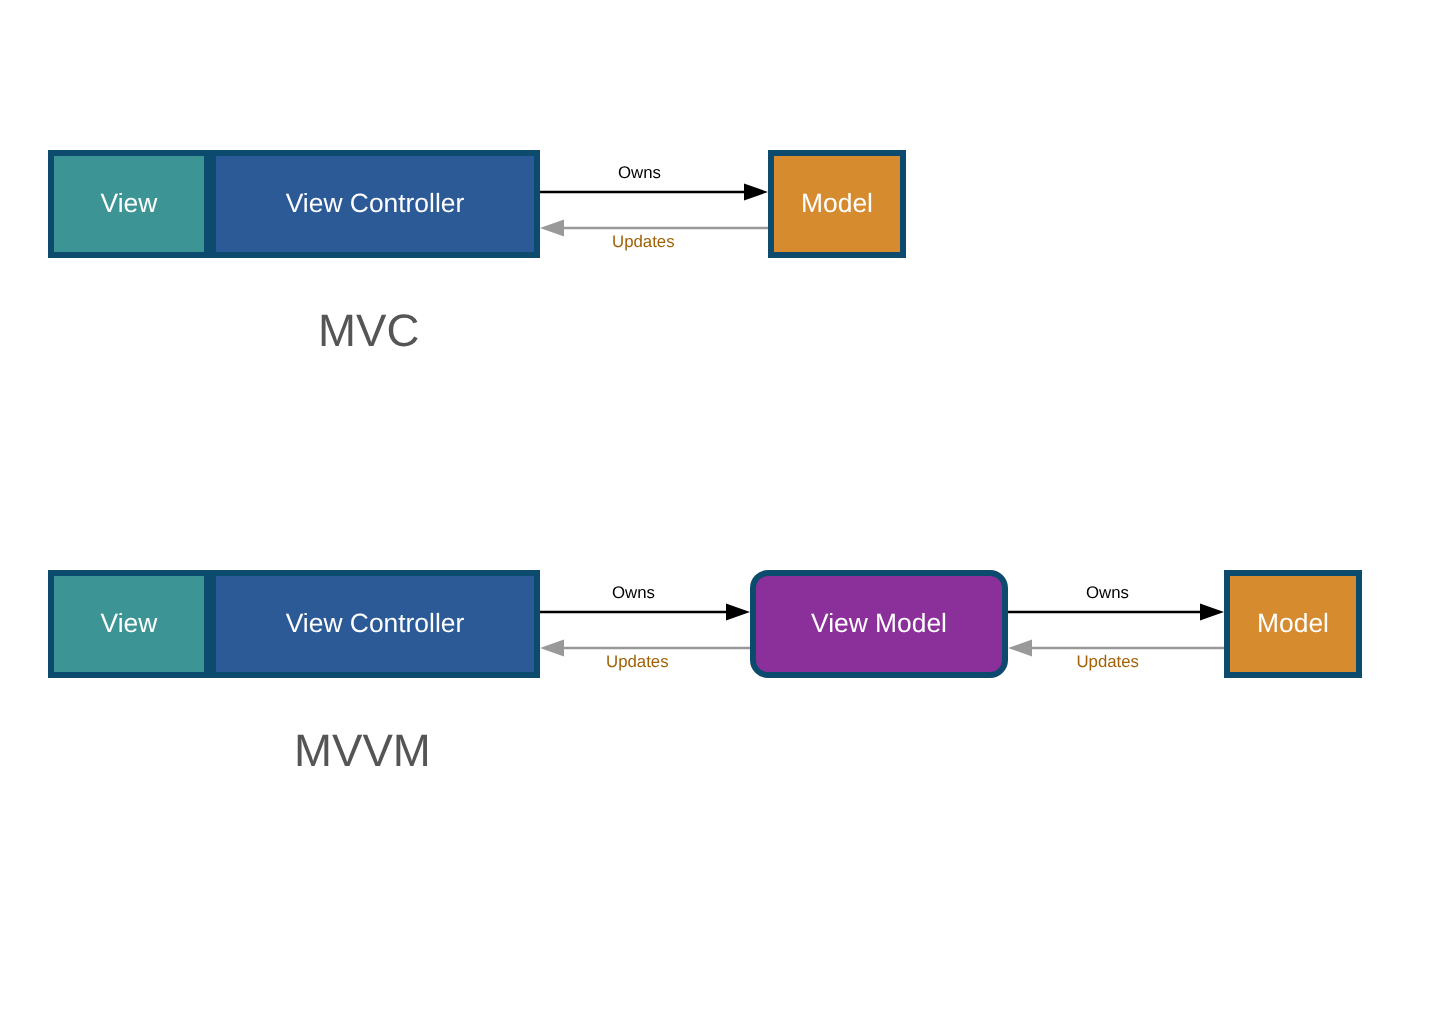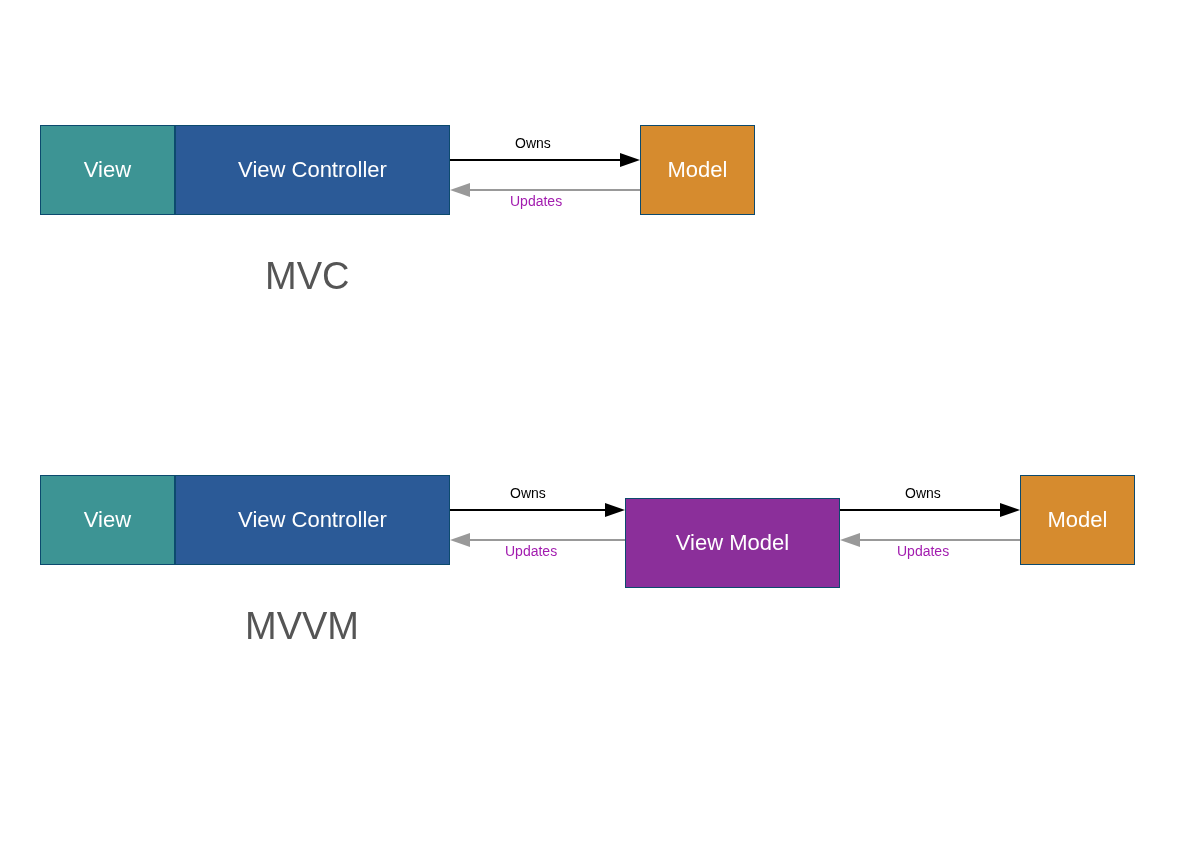--- a/index.html
+++ b/index.html
@@ -10,34 +10,34 @@
       font-family: Arial, Helvetica, sans-serif;
       position: relative;
     }
     .box {
       position: absolute;
       display: flex;
       align-items: center;
       justify-content: center;
       color: #fff;
       font-size: 22px;
-      border: 1px solid #0c4a6e;
+      border: 5px solid #0c4a6e;
     }
     .title {
       position: absolute;
       color: #555;
       font-size: 38px;
       margin-top: 15px;
     }
     .arrow-label {
       position: absolute;
       font-size: 14px;
     }
     .arrow-label.owns { color: #000; }
-    .arrow-label.updates { color: #a21caf; }
+    .arrow-label.updates { color: #a16207; }
     svg.arrow { position: absolute; overflow: visible; }
   </style>
 </head>
 <body>
 
 <div class="box" style="left:40px; top:125px; width:135px; height:90px; background:#3d9494;">
   <span>View</span>
 </div>
 
 <div class="box" style="left:175px; top:125px; width:275px; height:90px; background:#2b5a97;">
@@ -75,21 +75,21 @@
   <polygon points="155,3 175,10 155,17" fill="#000"></polygon>
 </svg>
 <div class="arrow-label owns" style="left:510px; top:485px;">Owns</div>
 
 <svg class="arrow" style="left:450px; top:530px; width:175px; height:20px;">
   <line x1="20" y1="10" x2="175" y2="10" stroke="#999" stroke-width="2"></line>
   <polygon points="20,3 0,10 20,17" fill="#999"></polygon>
 </svg>
 <div class="arrow-label updates" style="left:505px; top:543px;">Updates</div>
 
-<div class="box" style="left:625px; top:498px; width:215px; height:90px; background:#8b2f9a;">
+<div class="box" style="left:625px; top:475px; width:215px; height:90px; background:#8b2f9a;border-radius:15px;">
   <span>View Model</span>
 </div>
 
 <svg class="arrow" style="left:840px; top:500px; width:180px; height:20px;">
   <line x1="0" y1="10" x2="160" y2="10" stroke="#000" stroke-width="2"></line>
   <polygon points="160,3 180,10 160,17" fill="#000"></polygon>
 </svg>
 <div class="arrow-label owns" style="left:905px; top:485px;">Owns</div>
 
 <svg class="arrow" style="left:840px; top:530px; width:180px; height:20px;">

